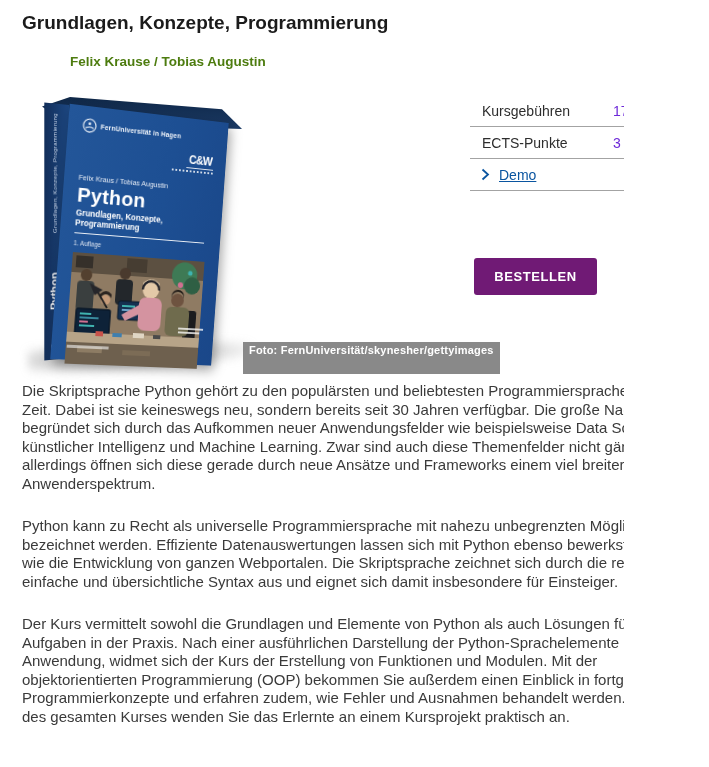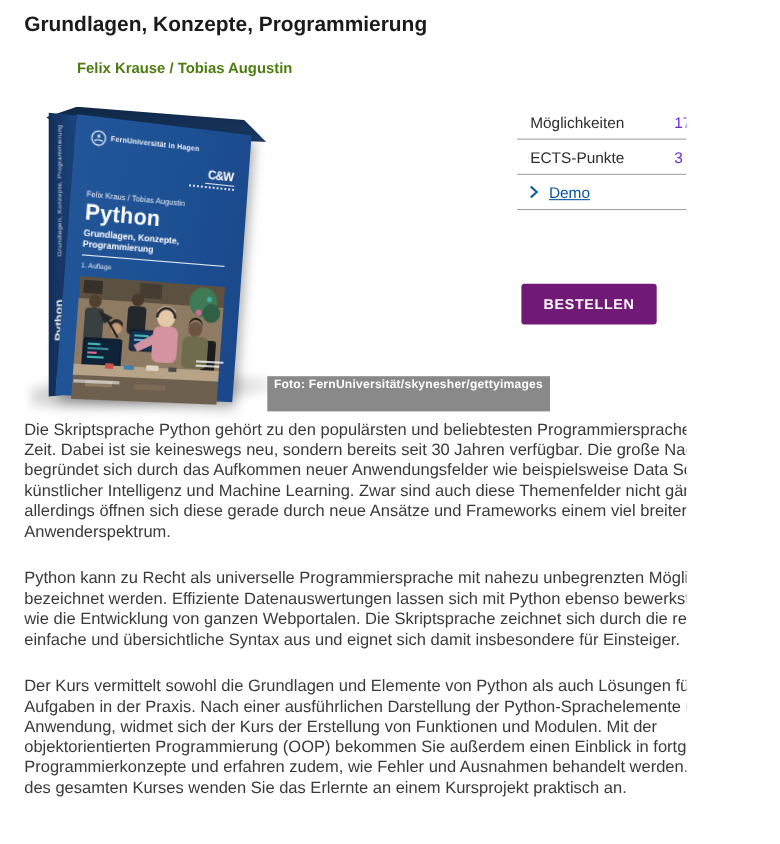--- a/index.html
+++ b/index.html
@@ -168,21 +168,21 @@
         <div class="sp-line sp-2"></div>
       </div>
       <div class="cover-code"></div>
     </div>
   </div>
 
   <div class="photo-credit">Foto: FernUniversität/skynesher/gettyimages</div>
 
   <div class="info-panel">
     <div class="info-row">
-      <span class="info-label">Möglichkeiten</span>
+      <span class="info-label">Kursgebühren</span>
       <span class="info-value">175,00 €</span>
     </div>
     <div class="info-row">
       <span class="info-label">ECTS-Punkte</span>
       <span class="info-value">3</span>
     </div>
     <div class="demo-row">
       <svg class="chev" width="9" height="13" viewBox="0 0 9 13">
         <polyline points="1.5,1.5 7,6.5 1.5,11.5" fill="none" stroke="#0a55a0" stroke-width="1.8"></polyline>
       </svg>

